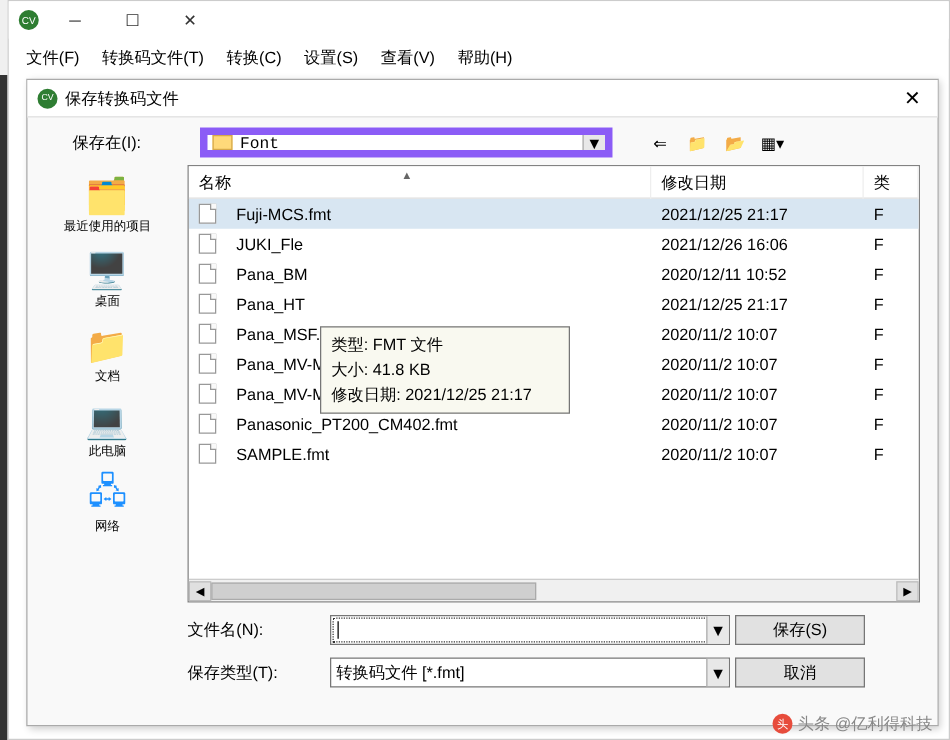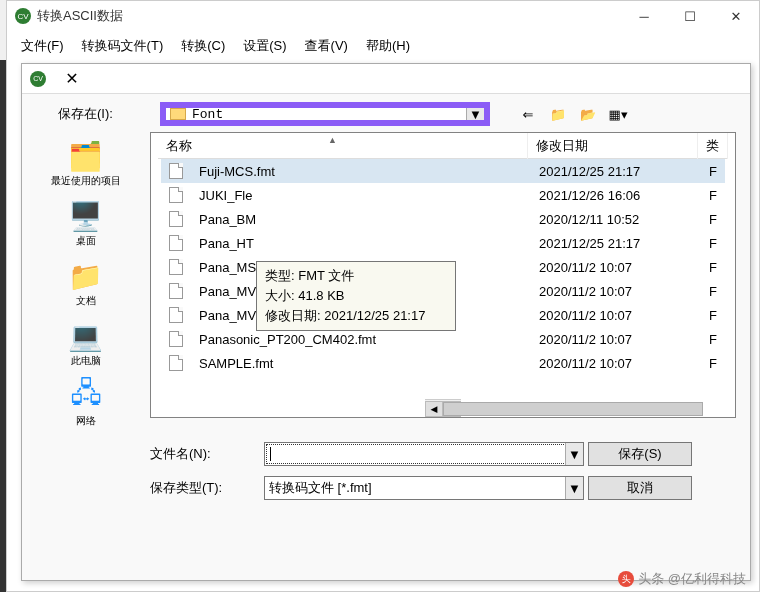--- a/index.html
+++ b/index.html
@@ -32,21 +32,21 @@
 .savein-row .combo .arrow { width: 18px; height: 100%; background: #e8e8e8; border-left: 1px solid #aaa; display: flex; align-items: center; justify-content: center; position: absolute; right: 0; top: 0; }
 .toolbar-icons { display: flex; gap: 10px; margin-left: 20px; }
 .ti { width: 20px; height: 20px; display: flex; align-items: center; justify-content: center; }
 
 .body-row { display: flex; }
 .places { width: 128px; display: flex; flex-direction: column; align-items: center; padding-top: 4px; gap: 4px; }
 .place { display: flex; flex-direction: column; align-items: center; padding: 4px 0; width: 100%; }
 .place .pic { width: 40px; height: 32px; display: flex; align-items: center; justify-content: center; font-size: 28px; }
 .place .lbl { margin-top: 2px; text-align: right; font-size: 10px; }
 
-.filelist { flex: 1; border: 1px solid #828282; background: #fff; margin-right: 14px; height: 286px; display: flex; flex-direction: column; overflow: hidden; align-items: center; }
+.filelist { flex: 1; border: 1px solid #828282; background: #fff; margin-right: 14px; height: 350px; display: flex; flex-direction: column; overflow: hidden; }
 .hdr { display: flex; border-bottom: 1px solid #ddd; background: #fff; height: 26px; align-items: center; }
 .hc { padding: 4px 8px; border-right: 1px solid #eee; }
 .hc.name { width: 370px; position: relative; }
 .hc.name .sort { position: absolute; left: 170px; top: 2px; font-size: 9px; color: #666; }
 .hc.date { width: 170px; }
 .hc.type { flex: 1; }
 .rows { flex: 1; overflow: hidden; position: relative; }
 .row { display: flex; align-items: center; height: 24px; }
 .row.sel { background: #d8e6f2; }
 .cell { padding: 0 8px; }
@@ -75,40 +75,40 @@
 .watermark .wm-icon { width: 16px; height: 16px; border-radius: 50%; background: #e74c3c; color: #fff; display: flex; align-items: center; justify-content: center; font-size: 9px; }
 </style>
 </head>
 <body>
 
 <div class="dark-strip"></div>
 
 <div class="main-window">
   <div class="titlebar">
     <div class="app-icon">CV</div>
-    <div class="title">转换ASCII数据</div>
     <div class="winbtns">
       <div class="winbtn">─</div>
       <div class="winbtn">☐</div>
       <div class="winbtn close">✕</div>
     </div>
   </div>
   <div class="menubar">
     <span>文件(F)</span>
     <span>转换码文件(T)</span>
     <span>转换(C)</span>
     <span>设置(S)</span>
     <span>查看(V)</span>
     <span>帮助(H)</span>
   </div>
 </div>
 
 <div class="dialog">
   <div class="dlg-title">
     <div class="app-icon">CV</div>
+    <div class="t">保存转换码文件</div>
     <div class="dlg-close">✕</div>
   </div>
 
   <div class="savein-row">
     <label>保存在(I):</label>
     <div class="combo">
       <div class="folder-glyph"></div>
       <span class="cmbtext">Font</span>
       <div class="arrow">▼</div>
     </div>

